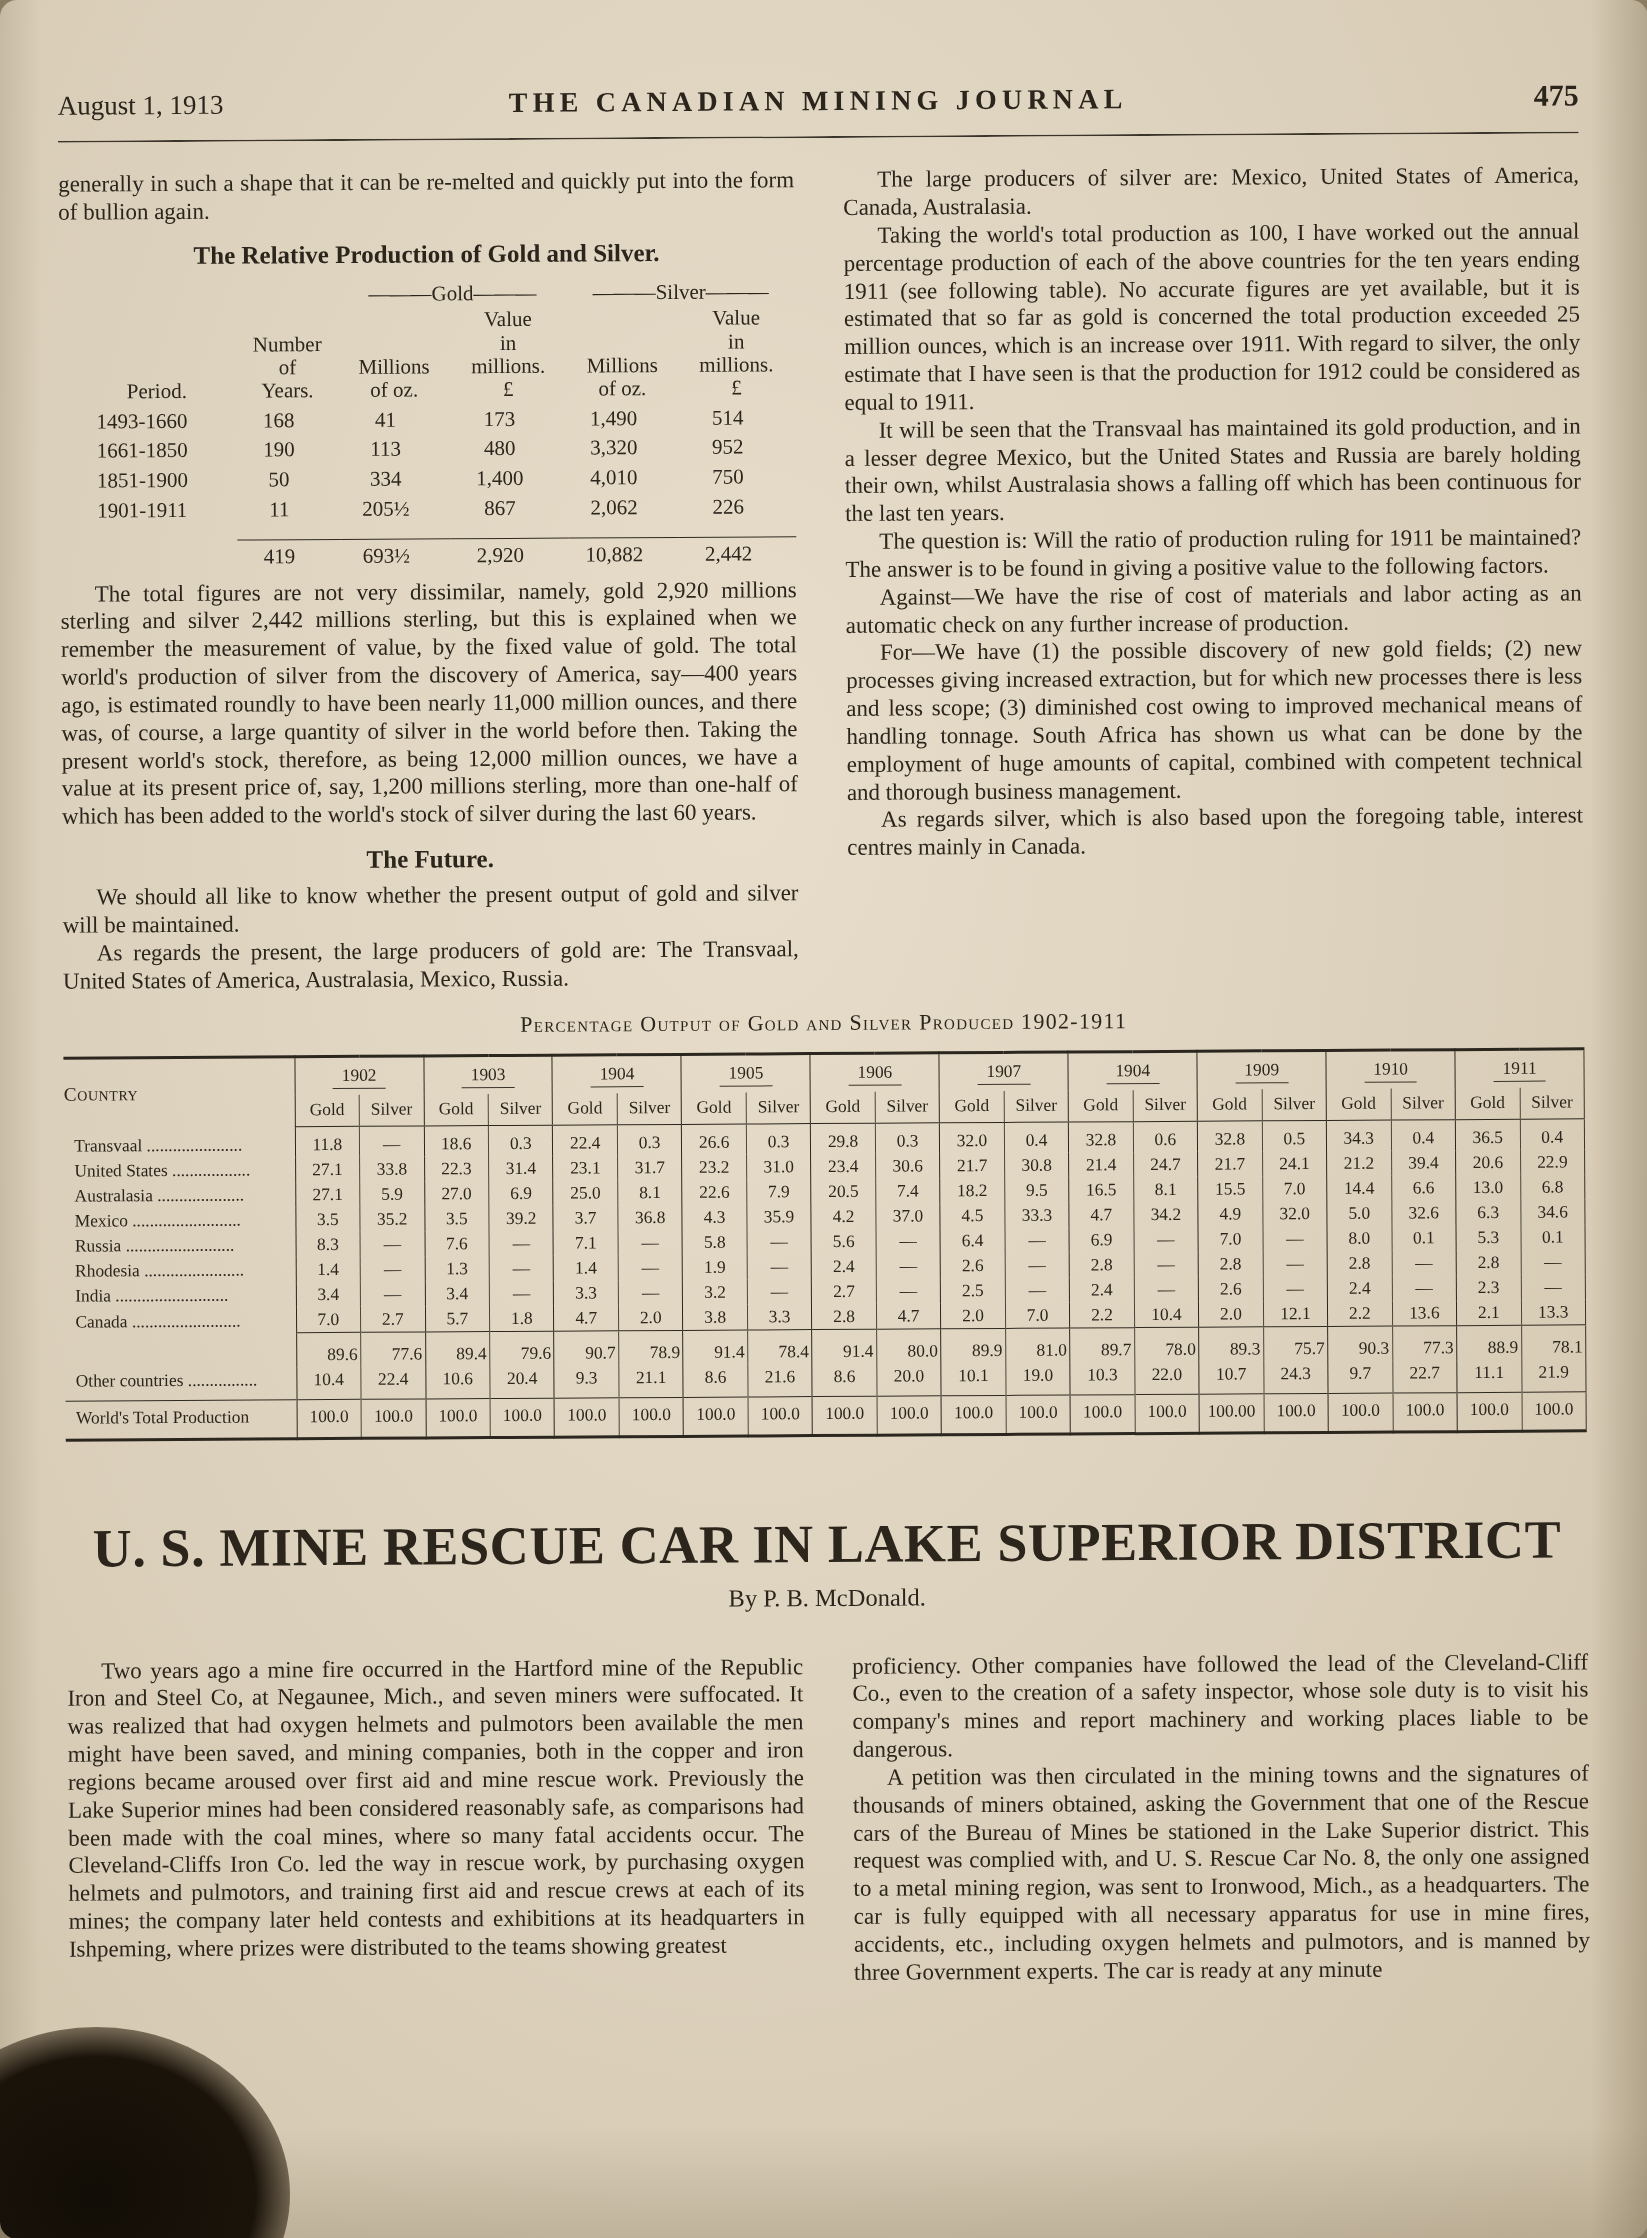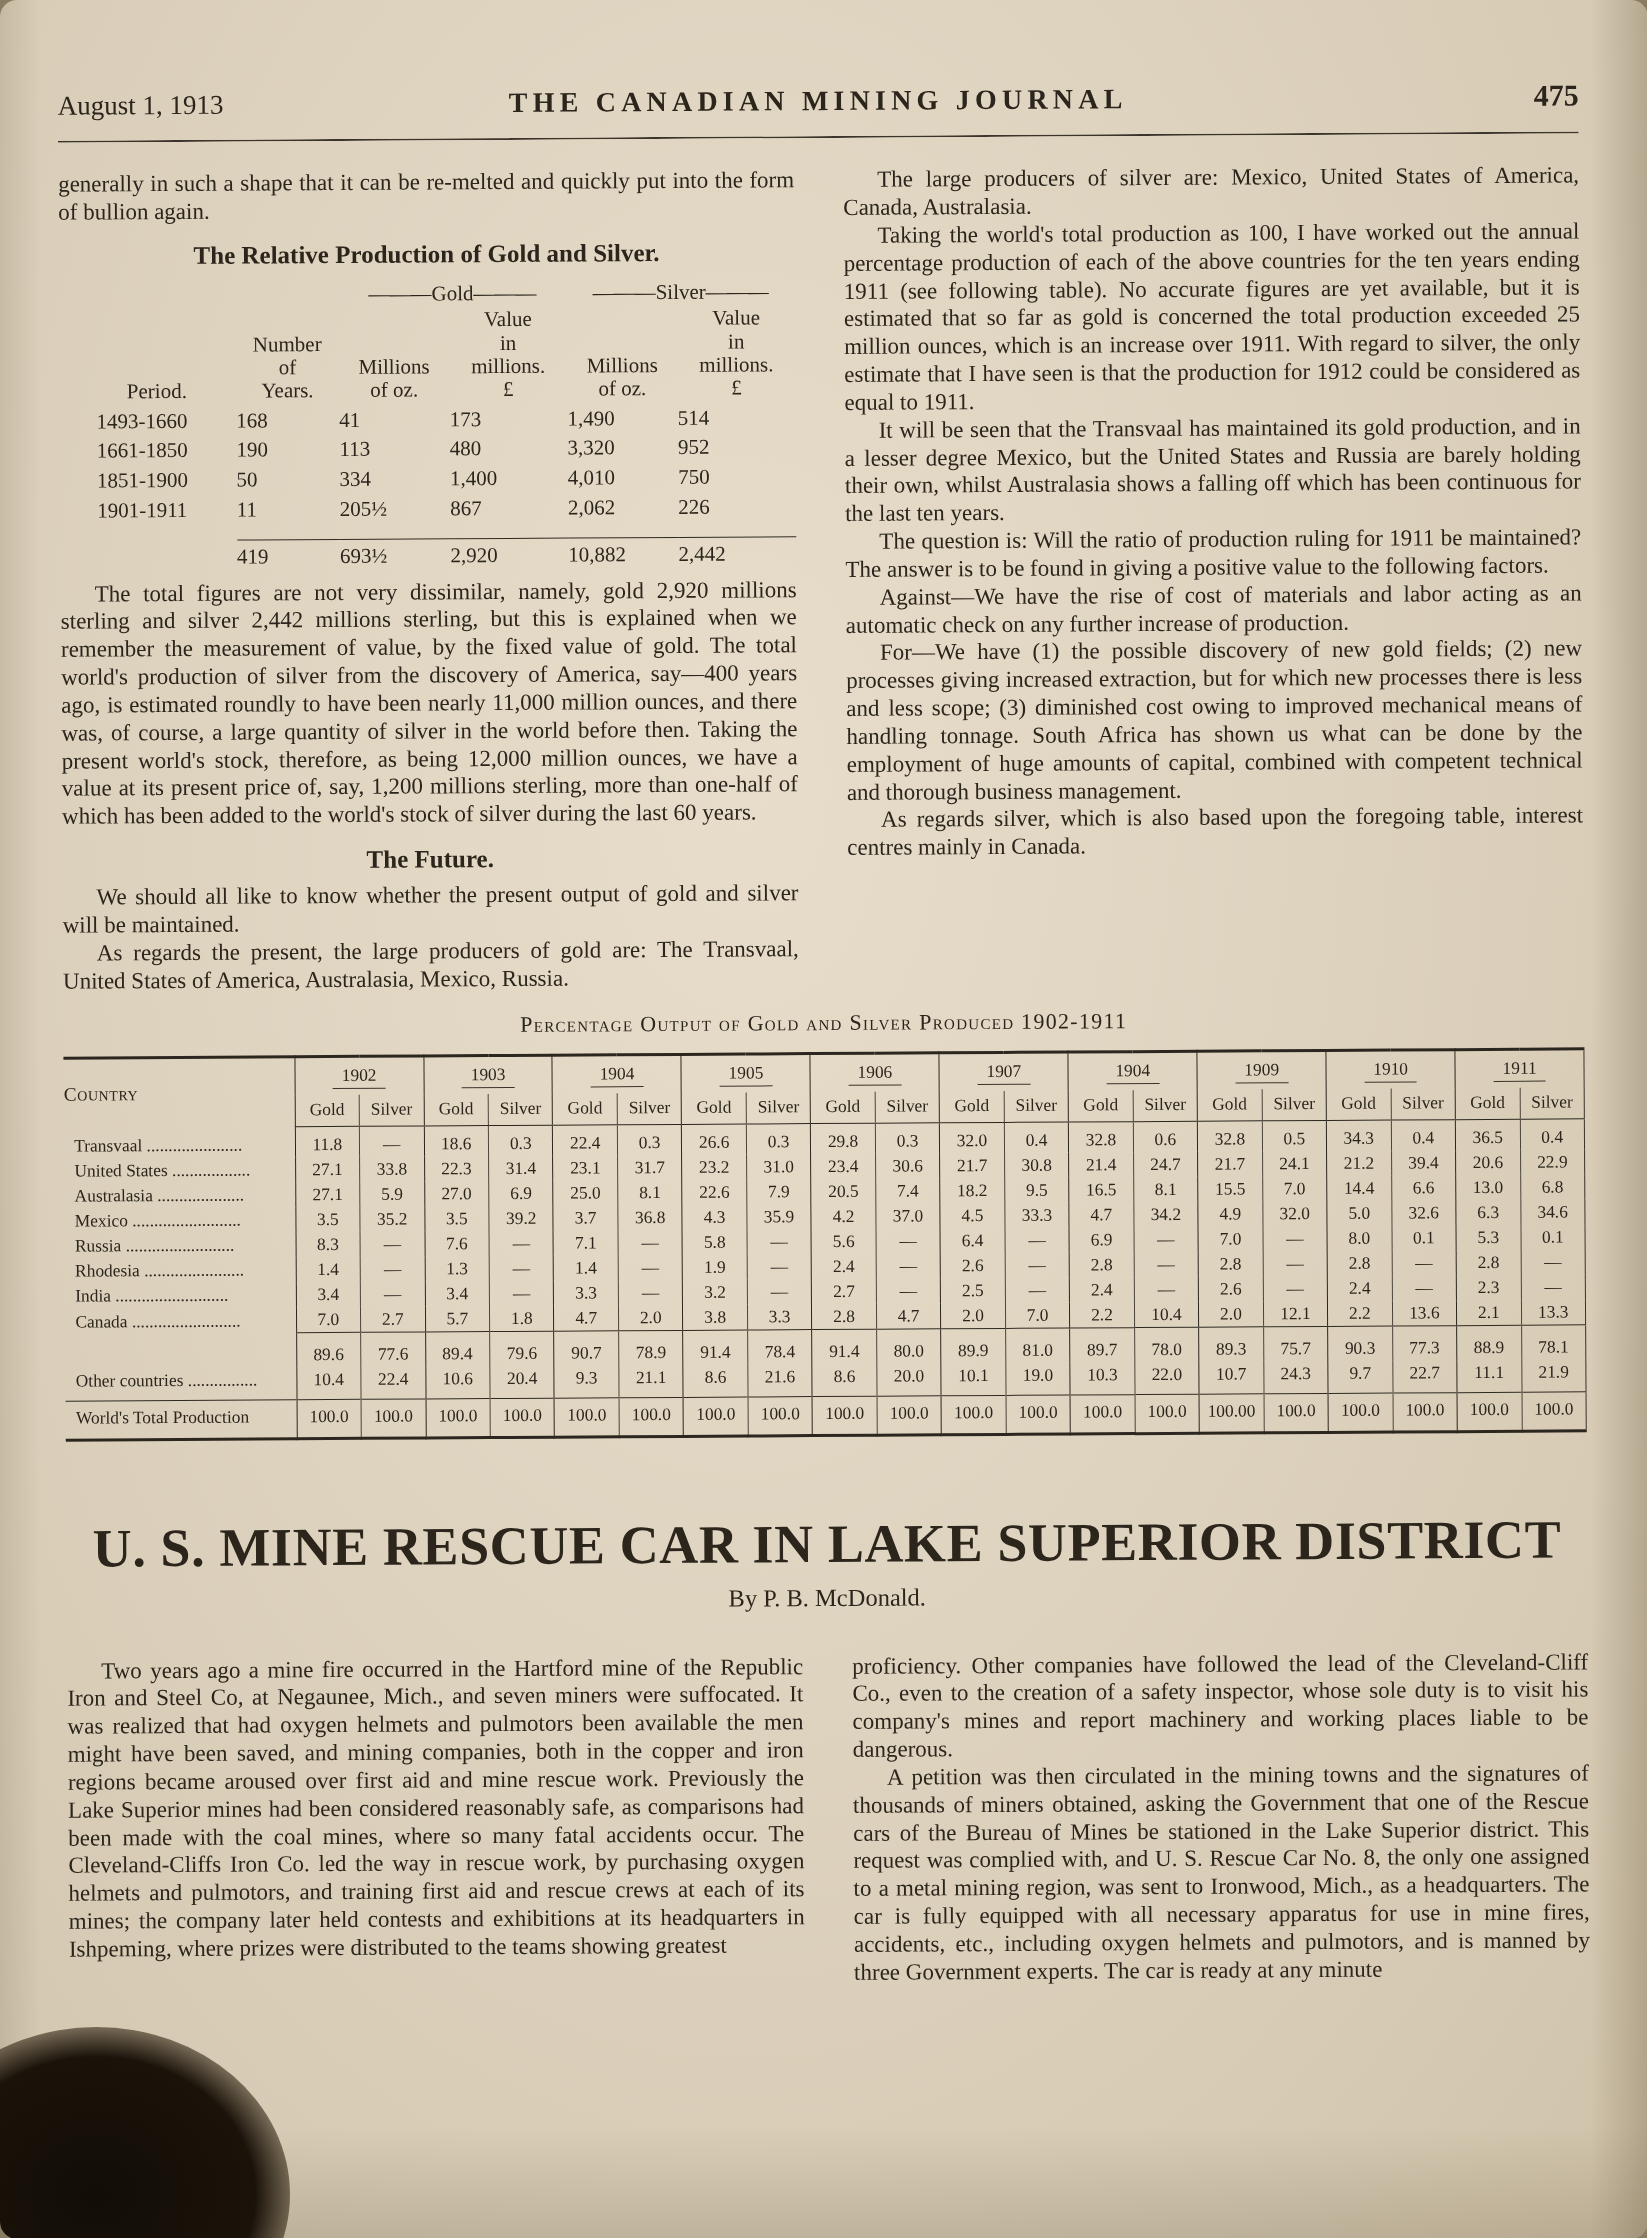--- a/index.html
+++ b/index.html
@@ -40,42 +40,42 @@
   p{margin:0;}
   p.indent{text-indent:34px;}
   p.noindent{text-indent:0;}
   h3.subhead{text-align:center;font-size:25px;font-weight:700;margin:15.5px 0 7.7px;}
   
   table.rel{width:100%;border-collapse:collapse;font-size:21px;line-height:1.2;margin:3.9px 0 9px;table-layout:fixed;}
   .rel th{font-weight:400;}
   .rel .grp{text-align:center;white-space:nowrap;padding-top:3.9px;}
   .rel .colheads th{white-space:pre-line;text-align:center;vertical-align:bottom;line-height:1.1;padding-bottom:1.3px;}
   .rel .colheads th:first-child{text-align:center;padding-left:19.3px;}
-  .rel tbody td{text-align:left;padding:4.5px 18px 0 0;}
+  .rel tbody td{text-align:center;padding:4.5px 18px 0 0;}
   .rel tbody td:first-child{text-align:left;padding-left:37px;padding-right:0;white-space:nowrap;}
   .rel tbody tr:nth-child(4) td{padding-bottom:17px;}
   .rel tbody tr:last-child td:not(:first-child){border-top:1.9px solid #2f2a21;}
   
   .pct-caption{text-align:center;font-size:22px;font-variant:small-caps;letter-spacing:1.3px;margin-top:19.3px;}
   table.pct{width:100%;border-collapse:collapse;table-layout:fixed;font-size:17.4px;line-height:1.22;margin-top:15.5px;border-top:3.9px solid #2b261e;border-bottom:3.9px solid #2b261e;border-right:1.3px solid #3a342a;}
   .pct th{font-weight:400;}
   .pct .country{text-align:left;padding-left:10.3px;font-variant:small-caps;font-size:19.3px;letter-spacing:0.6px;vertical-align:middle;}
   .pct .yearrow th{border-left:1.9px solid #2b261e;padding:7.7px 0 6.4px;}
   .pct .yearrow th:first-child{border-left:none;}
   .pct .yearrow .yr{display:inline-block;padding:0 9px 1.3px;border-bottom:1.3px solid #3a342a;}
   .pct .subrow th{border-bottom:1.9px solid #2b261e;padding:3.9px 0 5.2px;text-align:center;margin-top:20px;}
   .pct .subrow th:nth-child(odd){border-left:1.9px solid #2b261e;}
   .pct .subrow th:nth-child(even){border-left:1px solid #4a443a;}
   .pct tbody td{text-align:center;padding:1.9px 2.6px;}
   .pct tbody td:first-child{text-align:left;padding-left:10.3px;white-space:nowrap;overflow:hidden;border-left:none;}
   .pct tbody td:nth-child(even){border-left:1.9px solid #2b261e;}
   .pct tbody td:nth-child(odd):not(:first-child){border-left:1px solid #4a443a;}
   .pct tbody tr:first-child td{padding-top:7.7px;}
   .pct tbody tr:nth-child(9) td{padding-top:10.3px;}
-  .pct tbody tr:nth-child(9) td:not(:first-child){border-top:1.6px solid #2f2a21;}
+  .pct tbody tr:nth-child(9) td:not(:first-child){border-top:1.6px solid #2f2a21;text-align:right;}
   .pct tbody tr:nth-child(10) td{padding-bottom:9px;}
   .pct tbody tr:nth-child(11) td{border-top:1.6px solid #2f2a21;padding-top:6.4px;padding-bottom:9px;}
   
   h1.headline{text-align:center;font-size:54px;font-weight:700;letter-spacing:0.6px;margin:76px 0 5.2px;white-space:nowrap;}
   .byline{text-align:center;font-size:24.5px;margin-top:9px;}
   .cols.article2{margin-top:41px;}
 </style>
 </head>
 <body>
 

